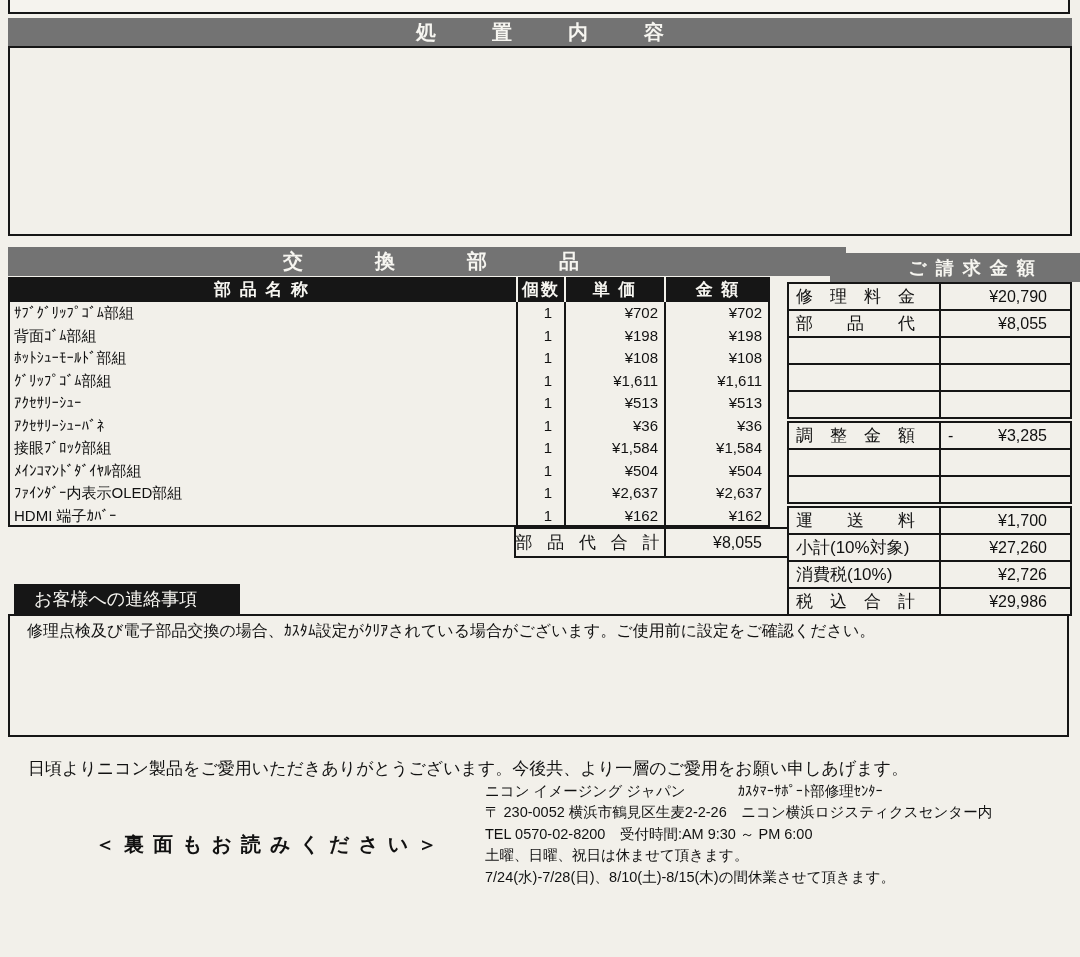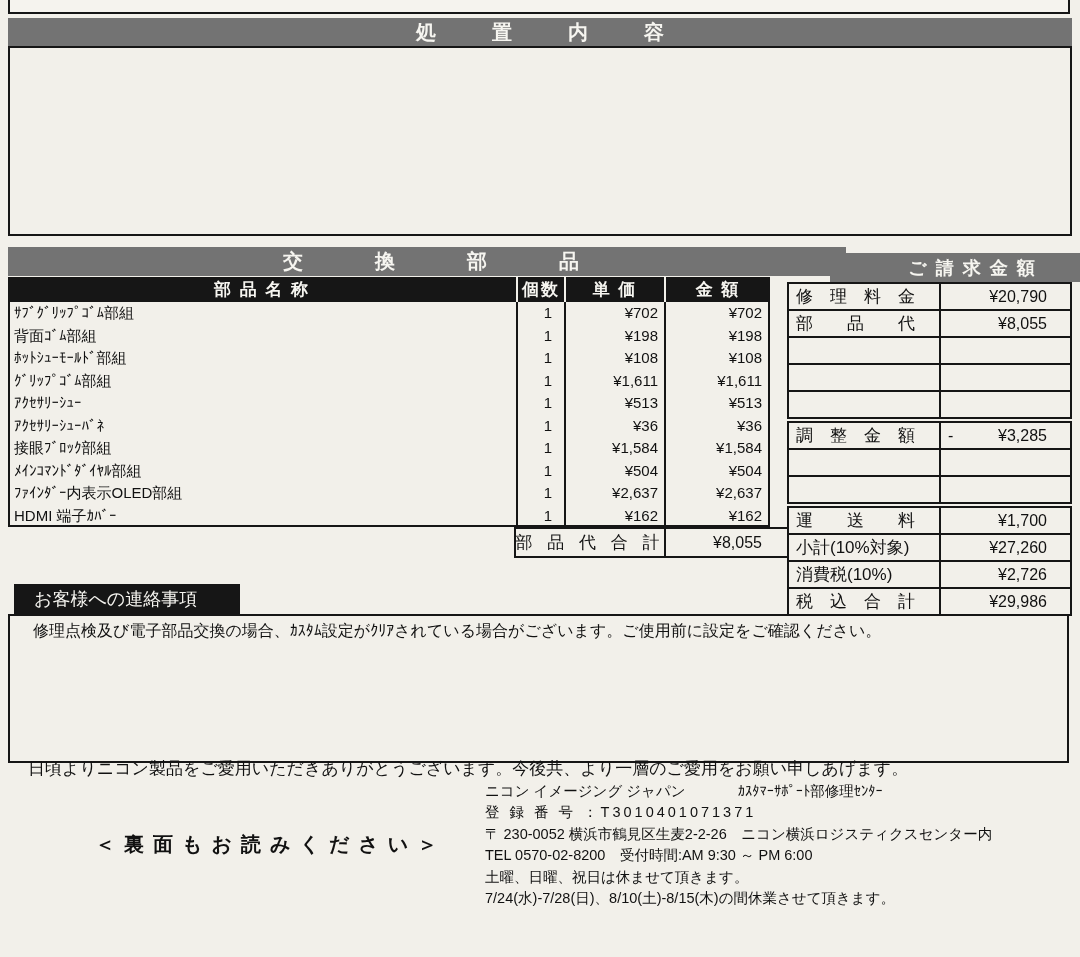--- a/index.html
+++ b/index.html
@@ -84,23 +84,23 @@
     width:152px;border-right:2px solid #161616;box-sizing:border-box;
     font-size:17px;line-height:25px;padding-left:7px;white-space:nowrap;
   }
   .brow .bvalue{
     flex:1;position:relative;font-size:16px;line-height:25px;
     text-align:right;padding-right:23px;
   }
   .brow .bprefix{position:absolute;left:7px;top:0;}
   
   .notice-box{
-    left:8px;top:614px;width:1061px;height:149px;
+    left:8px;top:614px;width:1061px;height:123px;
     border:2px solid #161616;box-sizing:border-box;
-    padding:4px 23px;
+    padding:4px 17px;
   }
   .notice-box .ntext{font-size:16px;line-height:22px;white-space:nowrap;}
   
   .thanks{left:28px;top:757px;font-size:17px;white-space:nowrap;}
   .backnote{left:95px;top:831px;font-size:20px;letter-spacing:9px;font-weight:bold;white-space:nowrap;}
   .info-block{left:485px;top:781px;width:585px;}
   .info-block .iline{font-size:14.5px;line-height:21.4px;white-space:nowrap;align-items:center;}
   .iline.company-line{display:flex;}
   .iline .dept{margin-left:52px;}
   .iline.reg{letter-spacing:3px;}
@@ -295,18 +295,17 @@
   <div class="ntext">修理点検及び電子部品交換の場合、ｶｽﾀﾑ設定がｸﾘｱされている場合がございます。ご使用前に設定をご確認ください。</div>
 </div>
 
 <div class="abs thanks">日頃よりニコン製品をご愛用いただきありがとうございます。今後共、より一層のご愛用をお願い申しあげます。</div>
 <div class="abs backnote">＜裏面もお読みください＞</div>
 <div class="abs info-block">
   <div class="iline company-line">
     <span>ニコン イメージング ジャパン</span>
     <span class="dept">ｶｽﾀﾏｰｻﾎﾟｰﾄ部修理ｾﾝﾀｰ</span>
   </div>
-  <div class="iline reg">登 録 番 号 ：T3010401071371</div>
   <div class="iline">〒 230-0052 横浜市鶴見区生麦2-2-26　ニコン横浜ロジスティクスセンター内</div>
   <div class="iline">TEL 0570-02-8200　受付時間:AM 9:30 ～ PM 6:00</div>
   <div class="iline">土曜、日曜、祝日は休ませて頂きます。</div>
   <div class="iline">7/24(水)-7/28(日)、8/10(土)-8/15(木)の間休業させて頂きます。</div>
 </div>
 
 </body></html>

